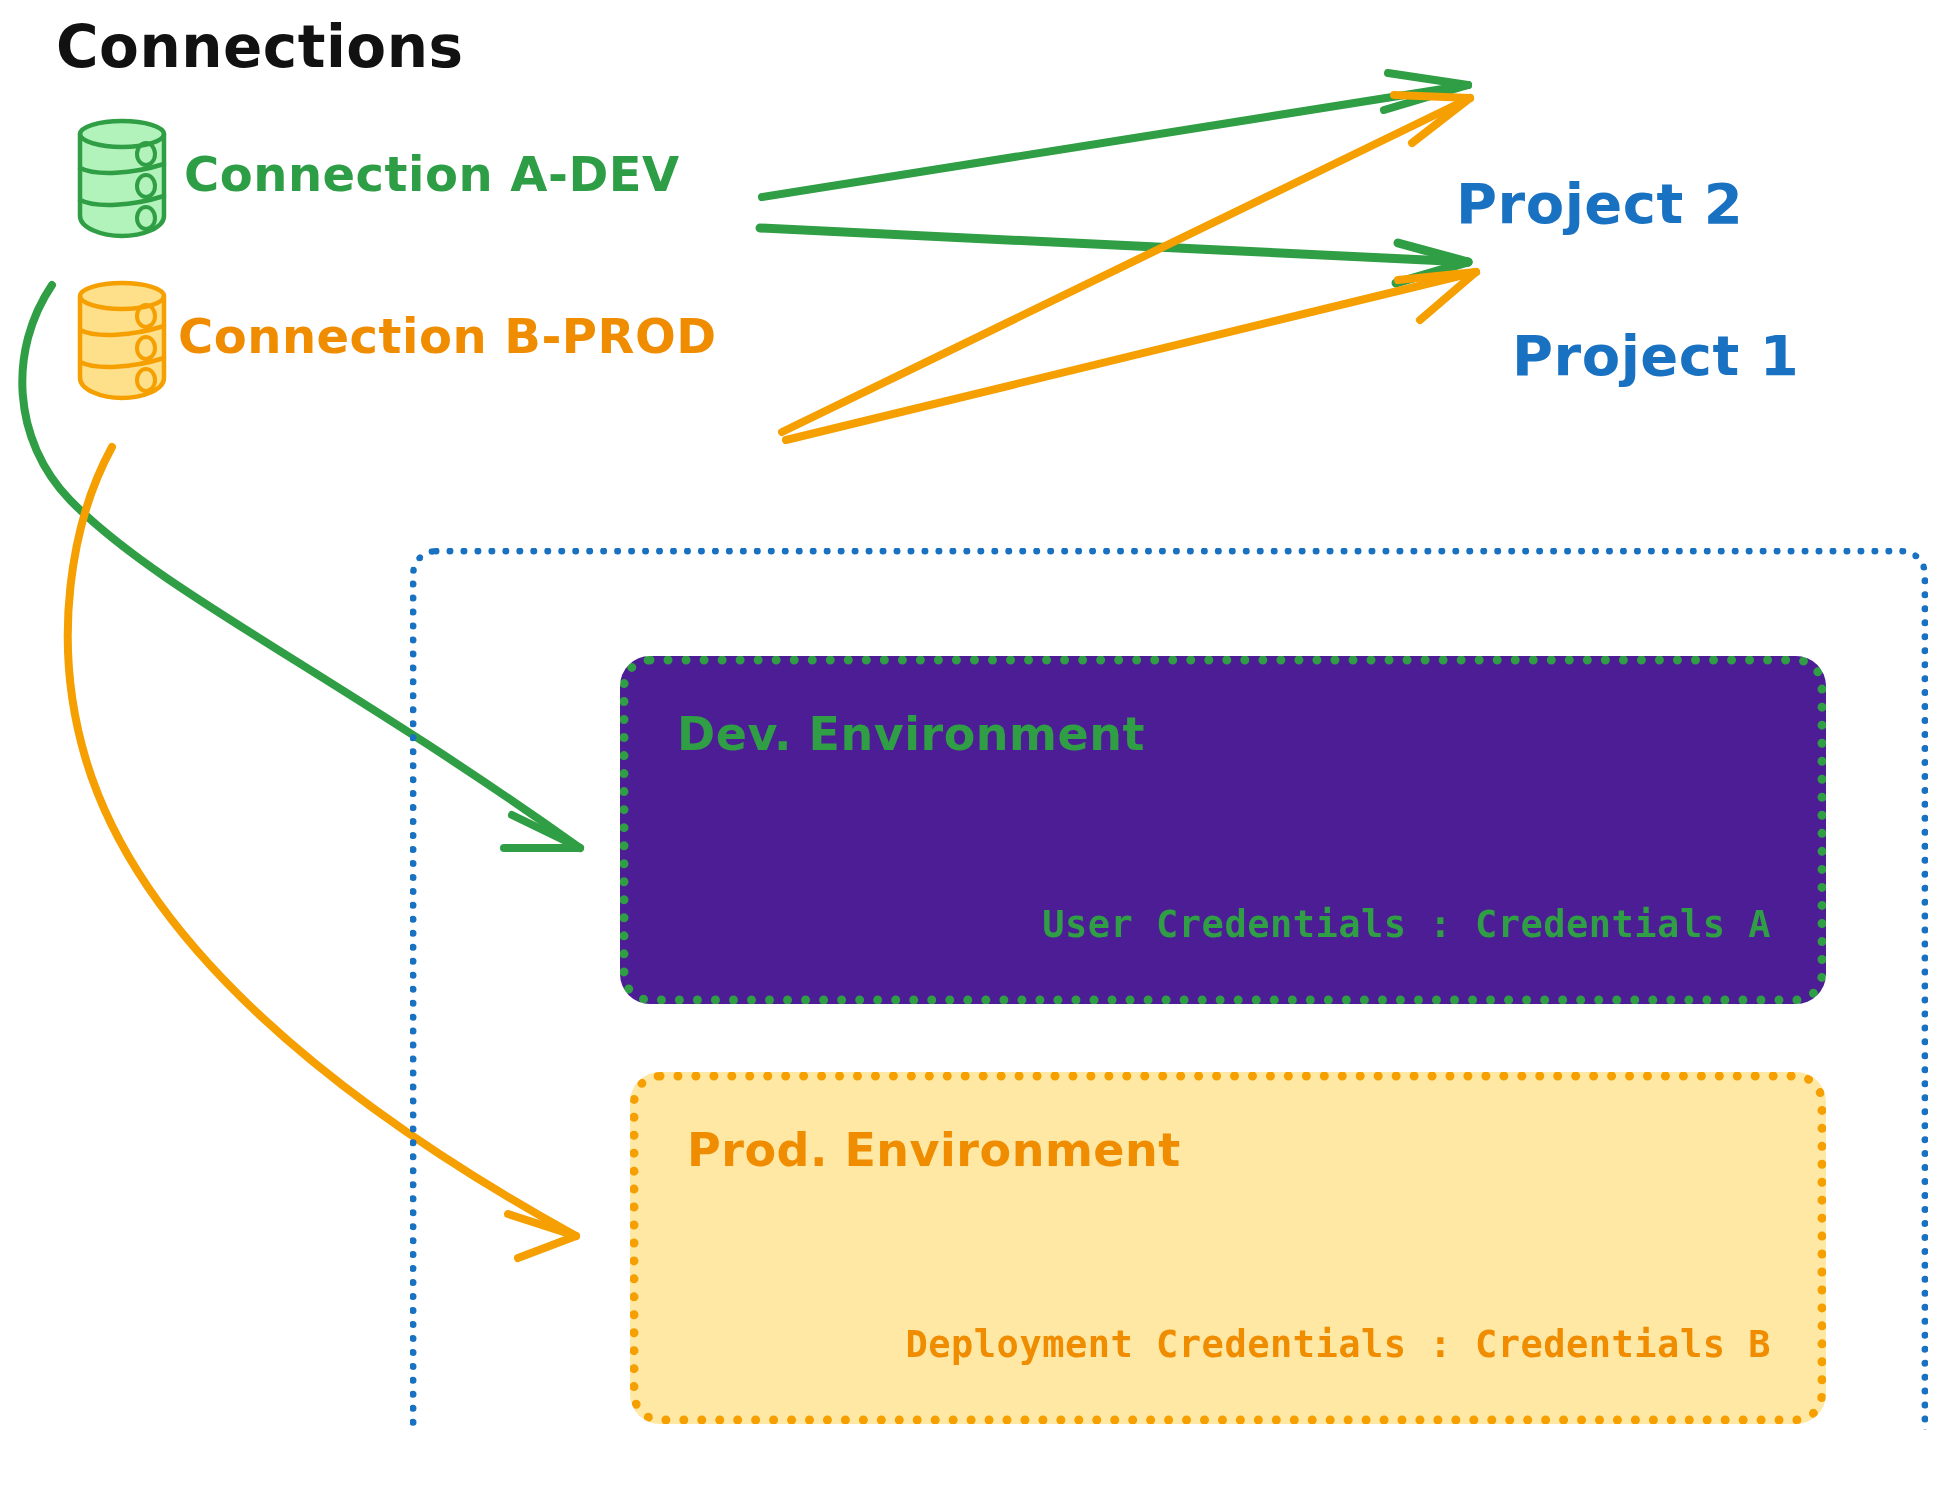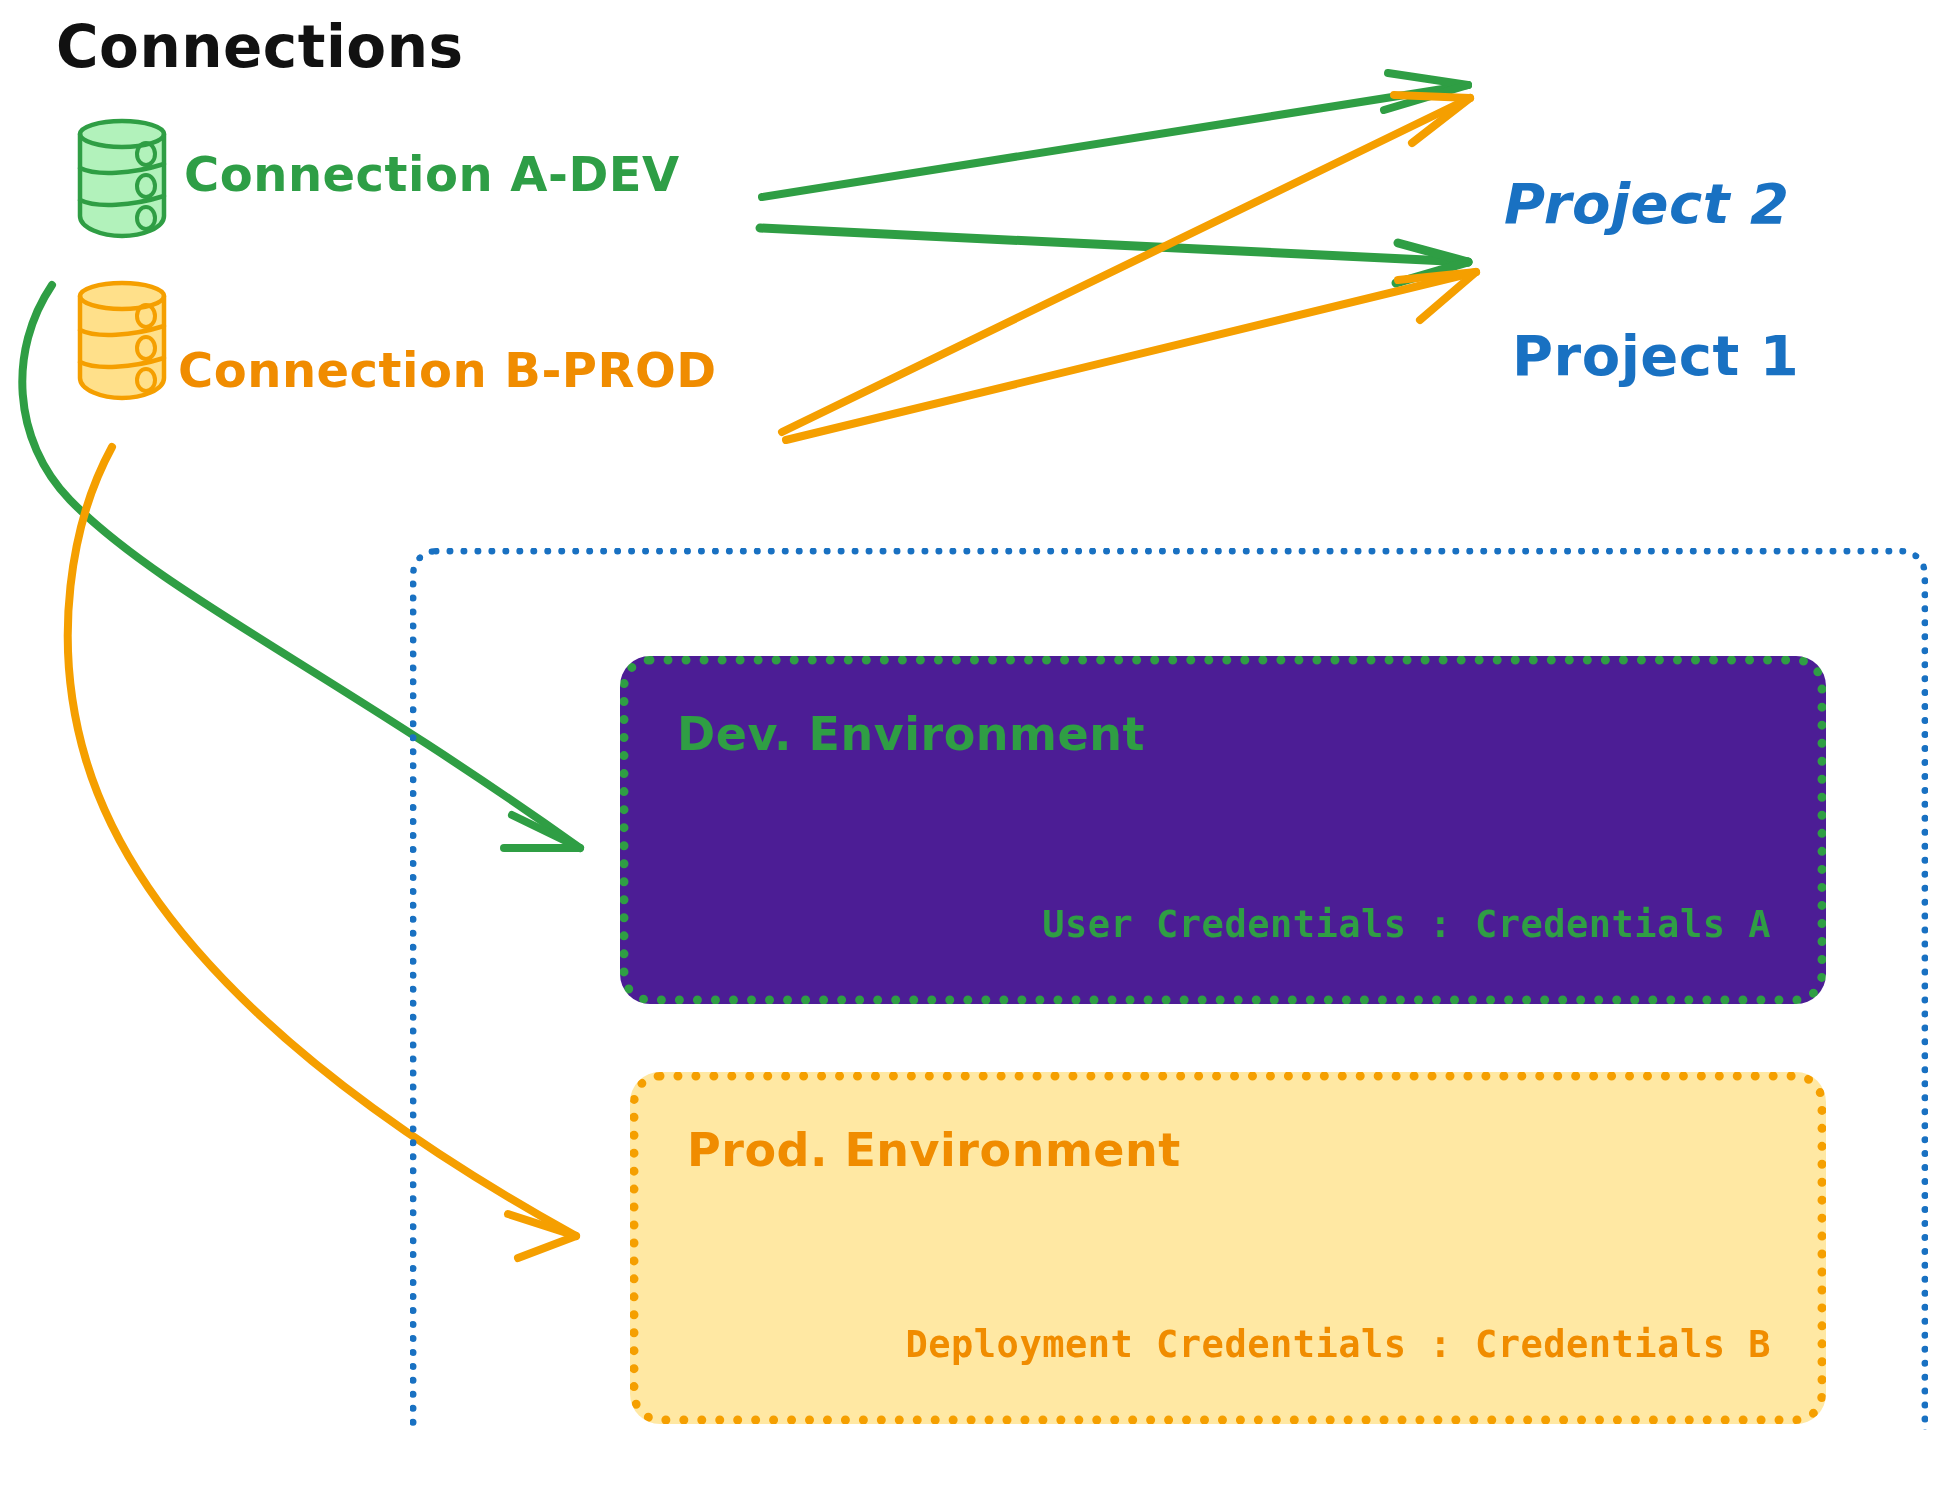--- a/index.html
+++ b/index.html
@@ -53,28 +53,27 @@
     left: 184px;
     top: 150px;
     font-size: 48px;
     color: #2E9E46;
   }
   #label-conn-b {
     left: 178px;
     top: 312px;
     font-size: 48px;
     color: #F08C00;
-    margin-top: 34px;
   }
   .project-label {
     font-size: 56px;
     color: #1971C2;
   }
   #label-project-3 { left: 1512px; top: 32px; }
-  #label-project-2 { left: 1504px; top: 176px; font-style: italic; }
+  #label-project-2 { left: 1456px; top: 176px; }
   #label-project-1 { left: 1512px; top: 328px; }
 
   
   #project1-container {
     position: absolute;
     left: 410px;
     top: 548px;
     width: 1518px;
     height: 940px;
     border: 7px dotted #1971C2;

